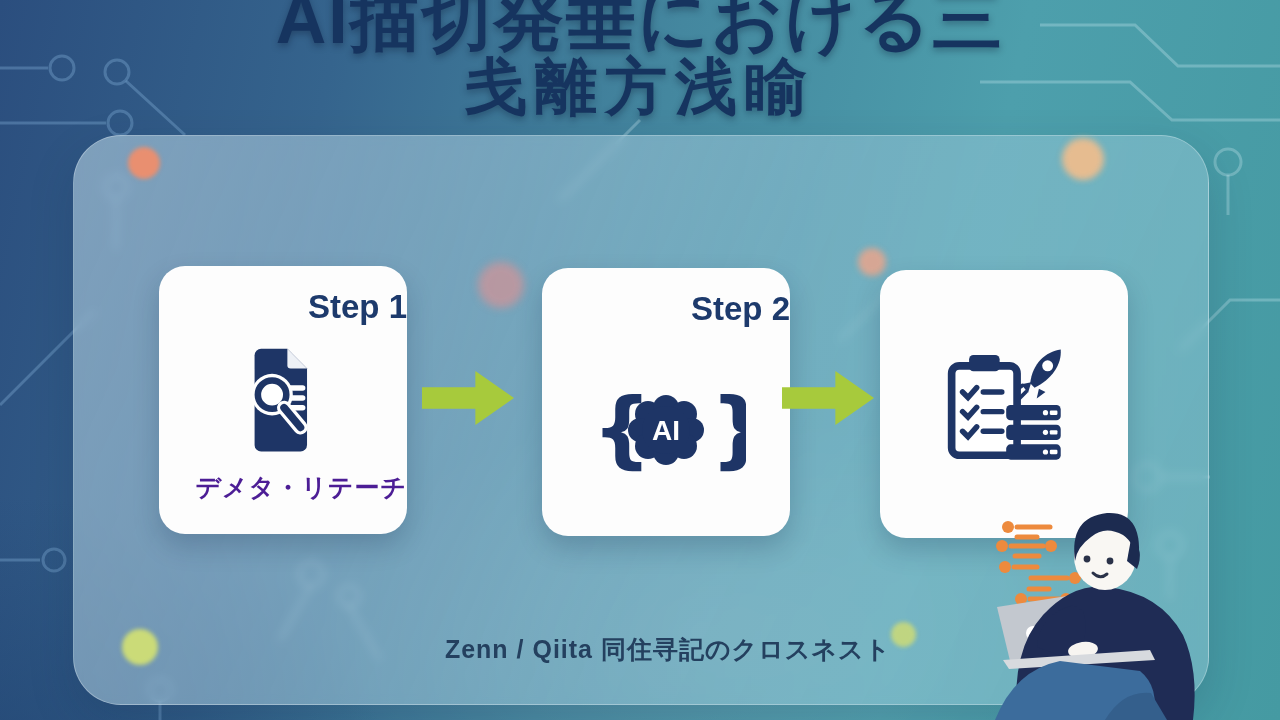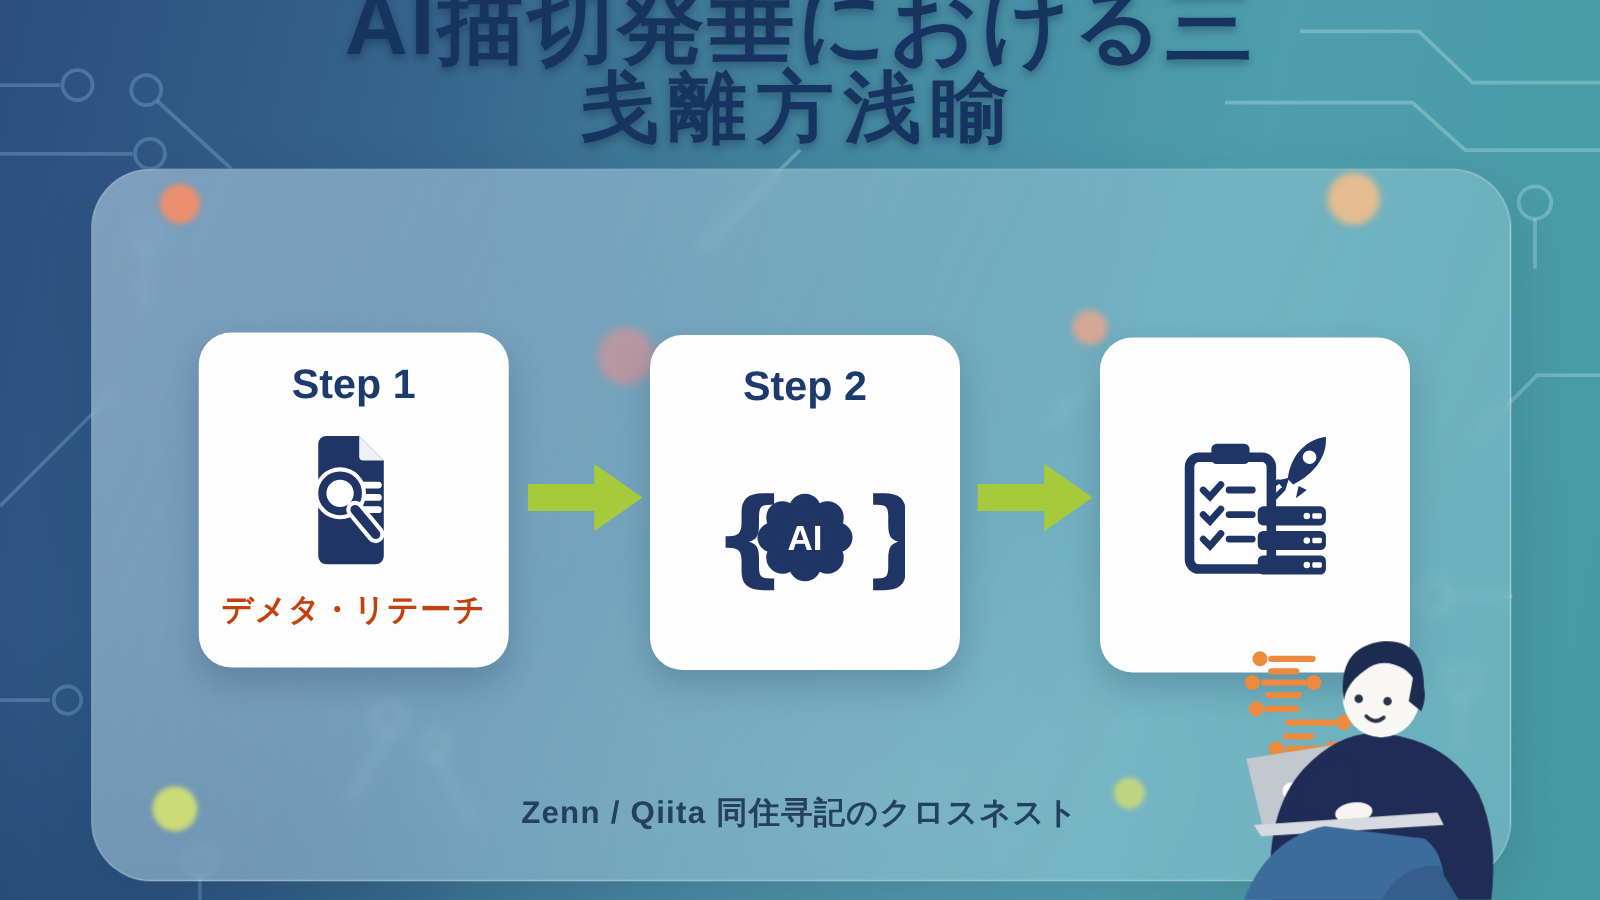--- a/index.html
+++ b/index.html
@@ -34,39 +34,39 @@
   .dot.d1{left:128px;top:147px;width:32px;height:32px;background:#e98f70;filter:blur(2px);}
   .dot.d2{left:478px;top:262px;width:46px;height:46px;background:#c4969d;filter:blur(4px);opacity:.85;}
   .dot.d3{left:858px;top:248px;width:28px;height:28px;background:#e2a68f;filter:blur(3px);opacity:.9;}
   .dot.d4{left:1062px;top:138px;width:42px;height:42px;background:#ecbd8e;filter:blur(3px);opacity:.95;}
   .dot.d5{left:122px;top:629px;width:36px;height:36px;background:#cbdb78;filter:blur(2px);}
   .dot.d6{left:891px;top:622px;width:25px;height:25px;background:#c8d97b;filter:blur(2px);opacity:.9;}
   
   .card{
     position:absolute;width:248px;height:268px;background:#fdfdfd;border-radius:26px;z-index:4;
     box-shadow:0 12px 26px rgba(18,42,72,0.22);
-    display:flex;flex-direction:column;align-items:center;
+    display:flex;flex-direction:column;align-items:flex-end;
   }
   .card.c1{left:159px;top:266px;}
-  .card.c2{left:520px;top:268px;}
+  .card.c2{left:542px;top:268px;}
   .card.c3{left:880px;top:270px;}
   .step-label{margin-top:22px;font-size:33px;font-weight:800;color:#1d3a6c;}
   .icon-box{flex:1;display:flex;align-items:center;justify-content:center;width:100%;}
-  .card-caption{margin-bottom:30px;font-size:25px;font-weight:600;color:#c2410c;letter-spacing:1px;white-space:nowrap;}
+  .card-caption{margin-bottom:30px;font-size:25px;font-weight:600;color:#4c1d95;letter-spacing:1px;white-space:nowrap;}
   
   .arrow{
     position:absolute;width:92px;height:54px;background:#a7ca3c;z-index:4;
     clip-path:polygon(0 30%,58% 30%,58% 0,100% 50%,58% 100%,58% 70%,0 70%);
   }
   .arrow.a1{left:422px;top:371px;}
   .arrow.a2{left:782px;top:371px;}
   
   .footer-caption{
     position:absolute;left:73px;top:633px;width:1134px;text-align:center;z-index:4;
-    font-size:25px;font-weight:600;color:#24405f;letter-spacing:1px;
+    font-size:25px;font-weight:600;color:#24405f;letter-spacing:1px;padding-left:28px;
   }
   .commit-svg{position:absolute;left:975px;top:505px;z-index:5;}
   .person-svg{position:absolute;left:955px;top:465px;z-index:6;}
 </style>
 </head>
 <body>
 
 <svg class="layer" style="z-index:1">
   <g fill="none" stroke="rgba(150,195,235,0.30)" stroke-width="3">
     <path d="M0,68 H48"></path>

